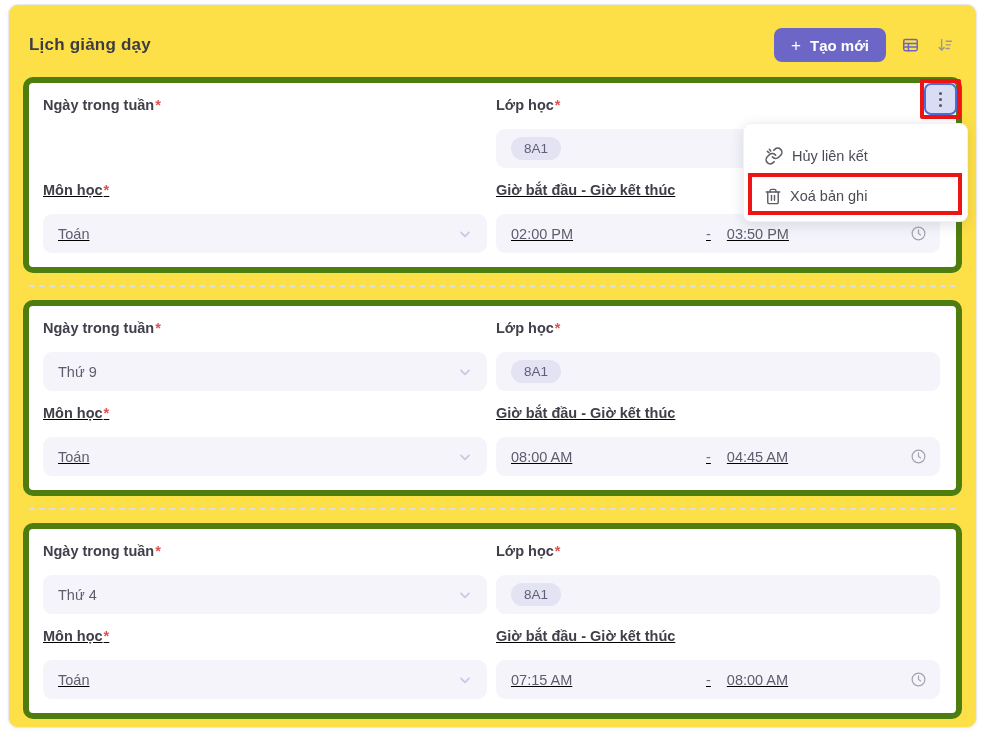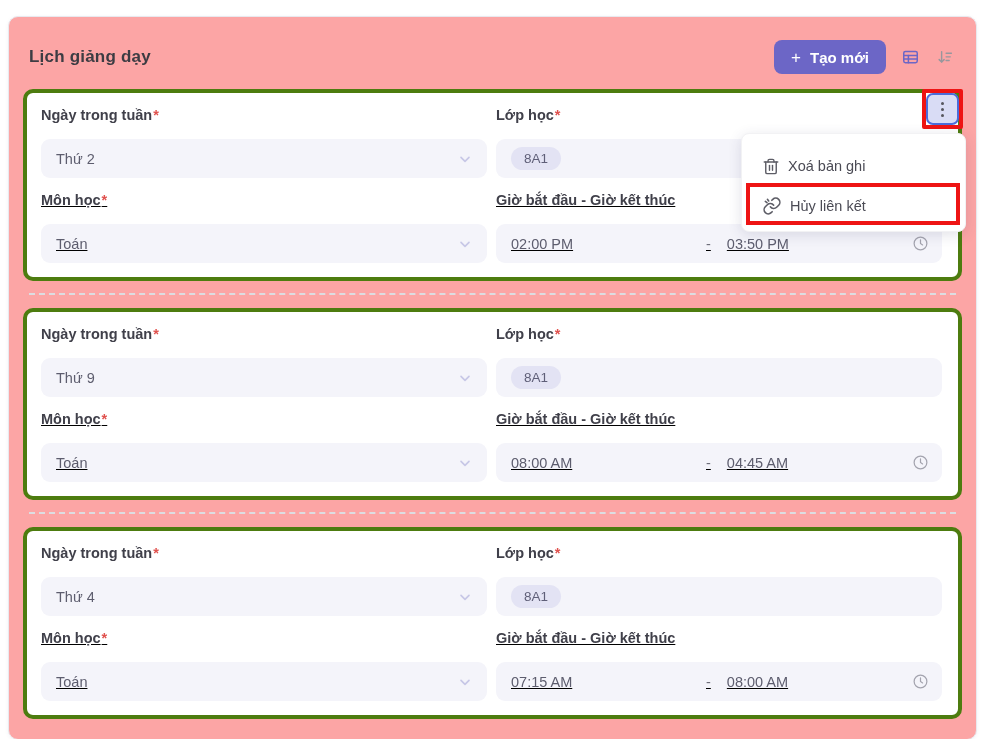--- a/index.html
+++ b/index.html
@@ -1,37 +1,37 @@
 <!DOCTYPE html>
 <html><head>
 <meta charset="utf-8">
 <style>
   * { box-sizing: border-box; margin: 0; padding: 0; }
   html, body { width: 985px; height: 739px; background: #fff; overflow: hidden;
     font-family: "Liberation Sans", sans-serif; }
 
-  .container { position: absolute; left: 8px; top: 16px; width: 969px; height: 724px;
-    background: #fca5a5; border: 1px solid #e9e9ee; border-radius: 10px;
+  .container { position: absolute; left: 8px; top: 4px; width: 969px; height: 724px;
+    background: #fde047; border: 1px solid #e9e9ee; border-radius: 10px;
     box-shadow: 0 1px 4px rgba(40,40,70,.05); }
 
   
   .header { display: flex; justify-content: space-between; align-items: center;
     padding: 23px 20px 15px 20px; }
   .page-title { font-size: 17px; font-weight: 700; color: #3c3c43; letter-spacing: .2px; }
   .header-controls { display: flex; align-items: center; gap: 13px; }
   .create-btn { display: flex; align-items: center; gap: 9px; background: #6c66c6;
     color: #fff; border: none; border-radius: 8px; height: 34px; padding: 0 17px;
     font-size: 15px; font-weight: 700; cursor: pointer; font-family: inherit; }
   .create-btn .plus { font-size: 17px; font-weight: 400; line-height: 1; }
   .icon-btn { display: inline-flex; align-items: center; justify-content: center;
     width: 22px; height: 22px; background: none; border: none; cursor: pointer; }
 
   
   .cards { padding: 0 14px; }
-  .card { position: relative; border: 4px solid #4d7c0f; border-radius: 10px;
+  .card { position: relative; border: 6px solid #4d7c0f; border-radius: 10px;
     padding: 12px 16px 14px 14px; background: #fff; }
   .dashed-sep { border: none; border-top: 2px dashed #dddde1; margin: 12px 6px 13px 6px; }
 
   .card-grid { display: grid; grid-template-columns: 1fr 1fr; column-gap: 9px; }
   .flabel { font-size: 14.5px; font-weight: 700; color: #40404a; margin-bottom: 14px;
     margin-top: 0; line-height: 20px; }
   .fgroup + .fgroup-row2, .row2 .flabel { margin-top: 0; }
   .row2 { margin-top: 12px; text-decoration: underline; }
   .req { color: #e0524e; margin-left: 1px; }
 
@@ -110,28 +110,20 @@
   </div>
 
   <div class="cards">
 
     <section class="card">
       <div class="card-grid">
         <div class="fgroup">
           <div class="flabel">
             <span>Ngày trong tuần</span><span class="req">*</span>
           </div>
-          <div class="control select">
-            <span>Thứ 2</span>
-            <span class="chevron">
-              <svg width="16" height="16" viewBox="0 0 24 24" fill="none" stroke="#c7c7e6" stroke-width="2.4" stroke-linecap="round" stroke-linejoin="round">
-                  <polyline points="6,9.5 12,15.5 18,9.5"></polyline>
-                </svg>
-            </span>
-          </div>
         </div>
         <div class="fgroup">
           <div class="flabel">
             <span>Lớp học</span><span class="req">*</span>
           </div>
           <div class="control">
             <span class="tag">8A1</span>
           </div>
         </div>
         <div class="fgroup row2">
@@ -164,42 +156,42 @@
       </div>
 
       <button class="kebab">
         <span class="dot"></span>
         <span class="dot"></span>
         <span class="dot"></span>
       </button>
       <div class="annotation ann-kebab"></div>
 
       <div class="menu">
+        <div class="menu-item">
+          <span>
+            <svg width="20" height="20" viewBox="0 0 24 24" fill="none" stroke="#5d5d66" stroke-width="1.9" stroke-linecap="round" stroke-linejoin="round">
+              <path d="M10 13a5 5 0 0 0 7.54.54l2.5-2.5a5 5 0 0 0-7.07-7.07l-1.2 1.2"></path>
+              <path d="M14 11a5 5 0 0 0-7.54-.54l-2.5 2.5a5 5 0 0 0 7.07 7.07l1.2-1.2"></path>
+              <line x1="6.5" y1="4" x2="8" y2="6"></line>
+              <line x1="4" y1="6.5" x2="6" y2="8"></line>
+            </svg>
+          </span>
+          <span>Hủy liên kết</span>
+        </div>
         <div class="menu-item">
           <span>
             <svg width="18" height="19" viewBox="0 0 24 24" fill="none" stroke="#5d5d66" stroke-width="1.9" stroke-linecap="round" stroke-linejoin="round">
               <polyline points="3,6 5,6 21,6"></polyline>
               <path d="M19 6v13.5a2 2 0 0 1-2 2H7a2 2 0 0 1-2-2V6m3 0V4.5a2 2 0 0 1 2-2h4a2 2 0 0 1 2 2V6"></path>
               <line x1="10" y1="10.5" x2="10" y2="17"></line>
               <line x1="14" y1="10.5" x2="14" y2="17"></line>
             </svg>
           </span>
           <span>Xoá bản ghi</span>
         </div>
-        <div class="menu-item">
-          <span>
-            <svg width="20" height="20" viewBox="0 0 24 24" fill="none" stroke="#5d5d66" stroke-width="1.9" stroke-linecap="round" stroke-linejoin="round">
-              <path d="M10 13a5 5 0 0 0 7.54.54l2.5-2.5a5 5 0 0 0-7.07-7.07l-1.2 1.2"></path>
-              <path d="M14 11a5 5 0 0 0-7.54-.54l-2.5 2.5a5 5 0 0 0 7.07 7.07l1.2-1.2"></path>
-              <line x1="6.5" y1="4" x2="8" y2="6"></line>
-              <line x1="4" y1="6.5" x2="6" y2="8"></line>
-            </svg>
-          </span>
-          <span>Hủy liên kết</span>
-        </div>
         <div class="annotation ann-delete"></div>
       </div>
     </section>
 
     <hr class="dashed-sep">
 
     <section class="card">
       <div class="card-grid">
         <div class="fgroup">
           <div class="flabel">

